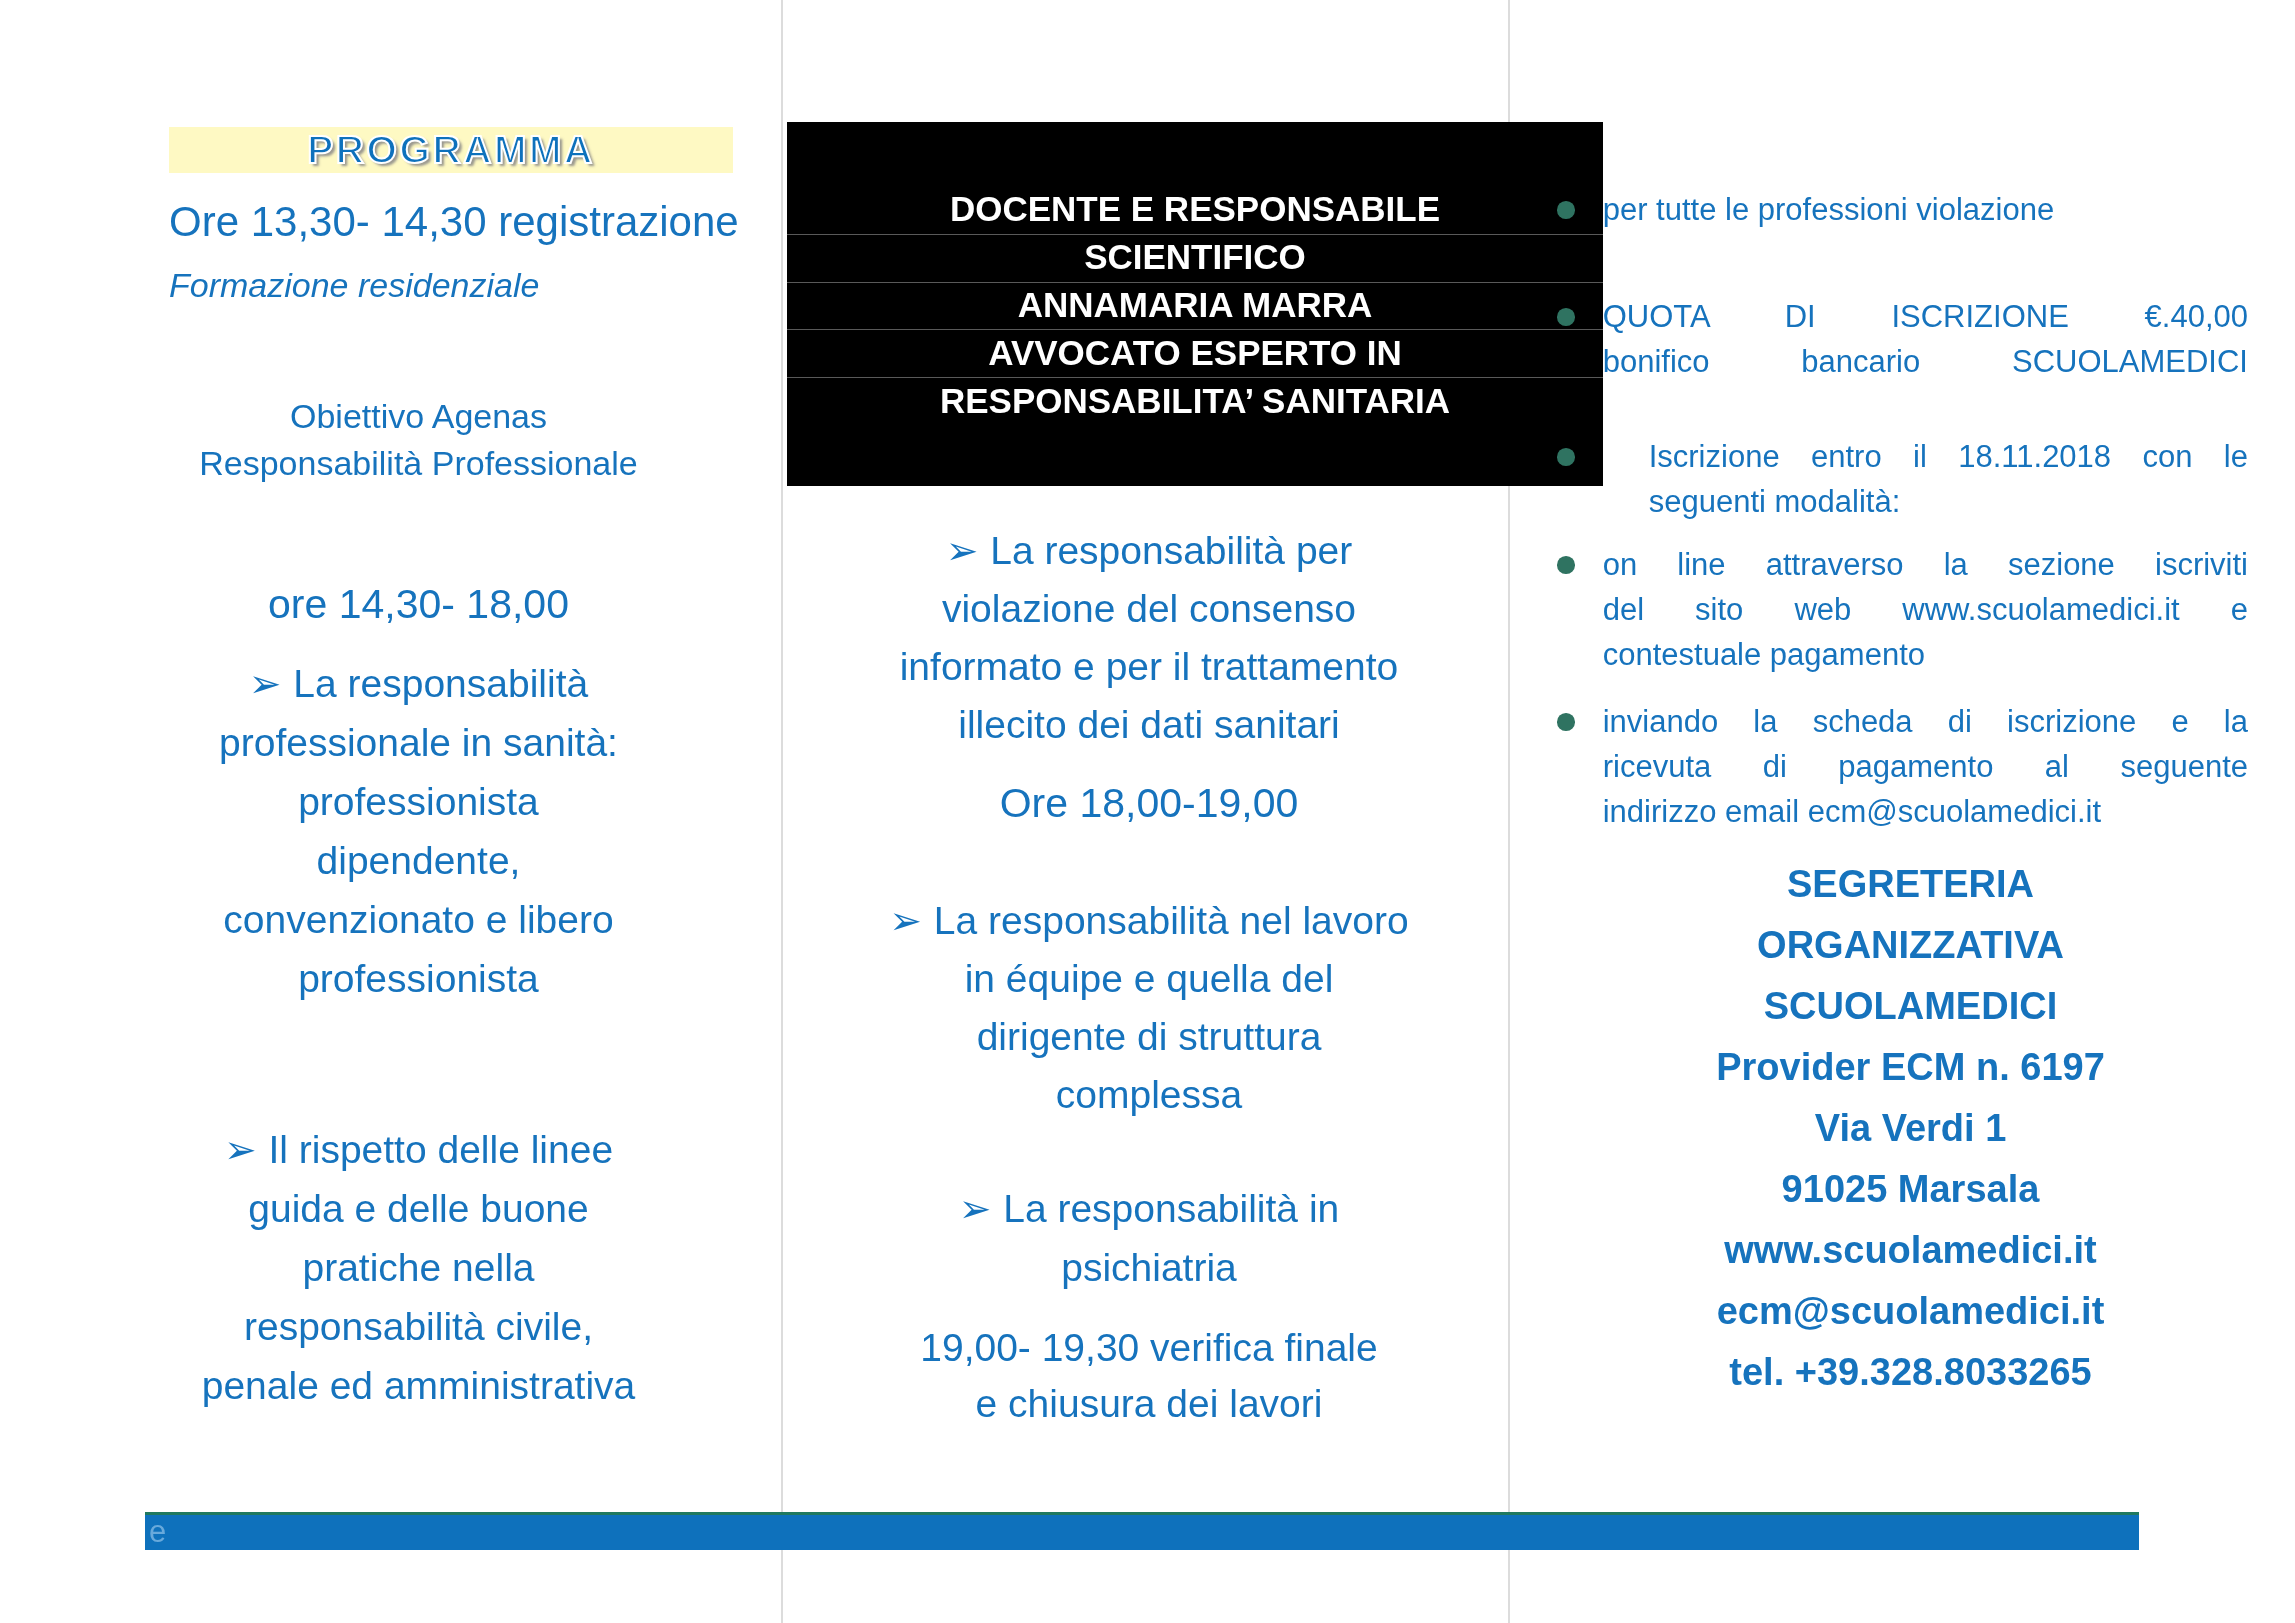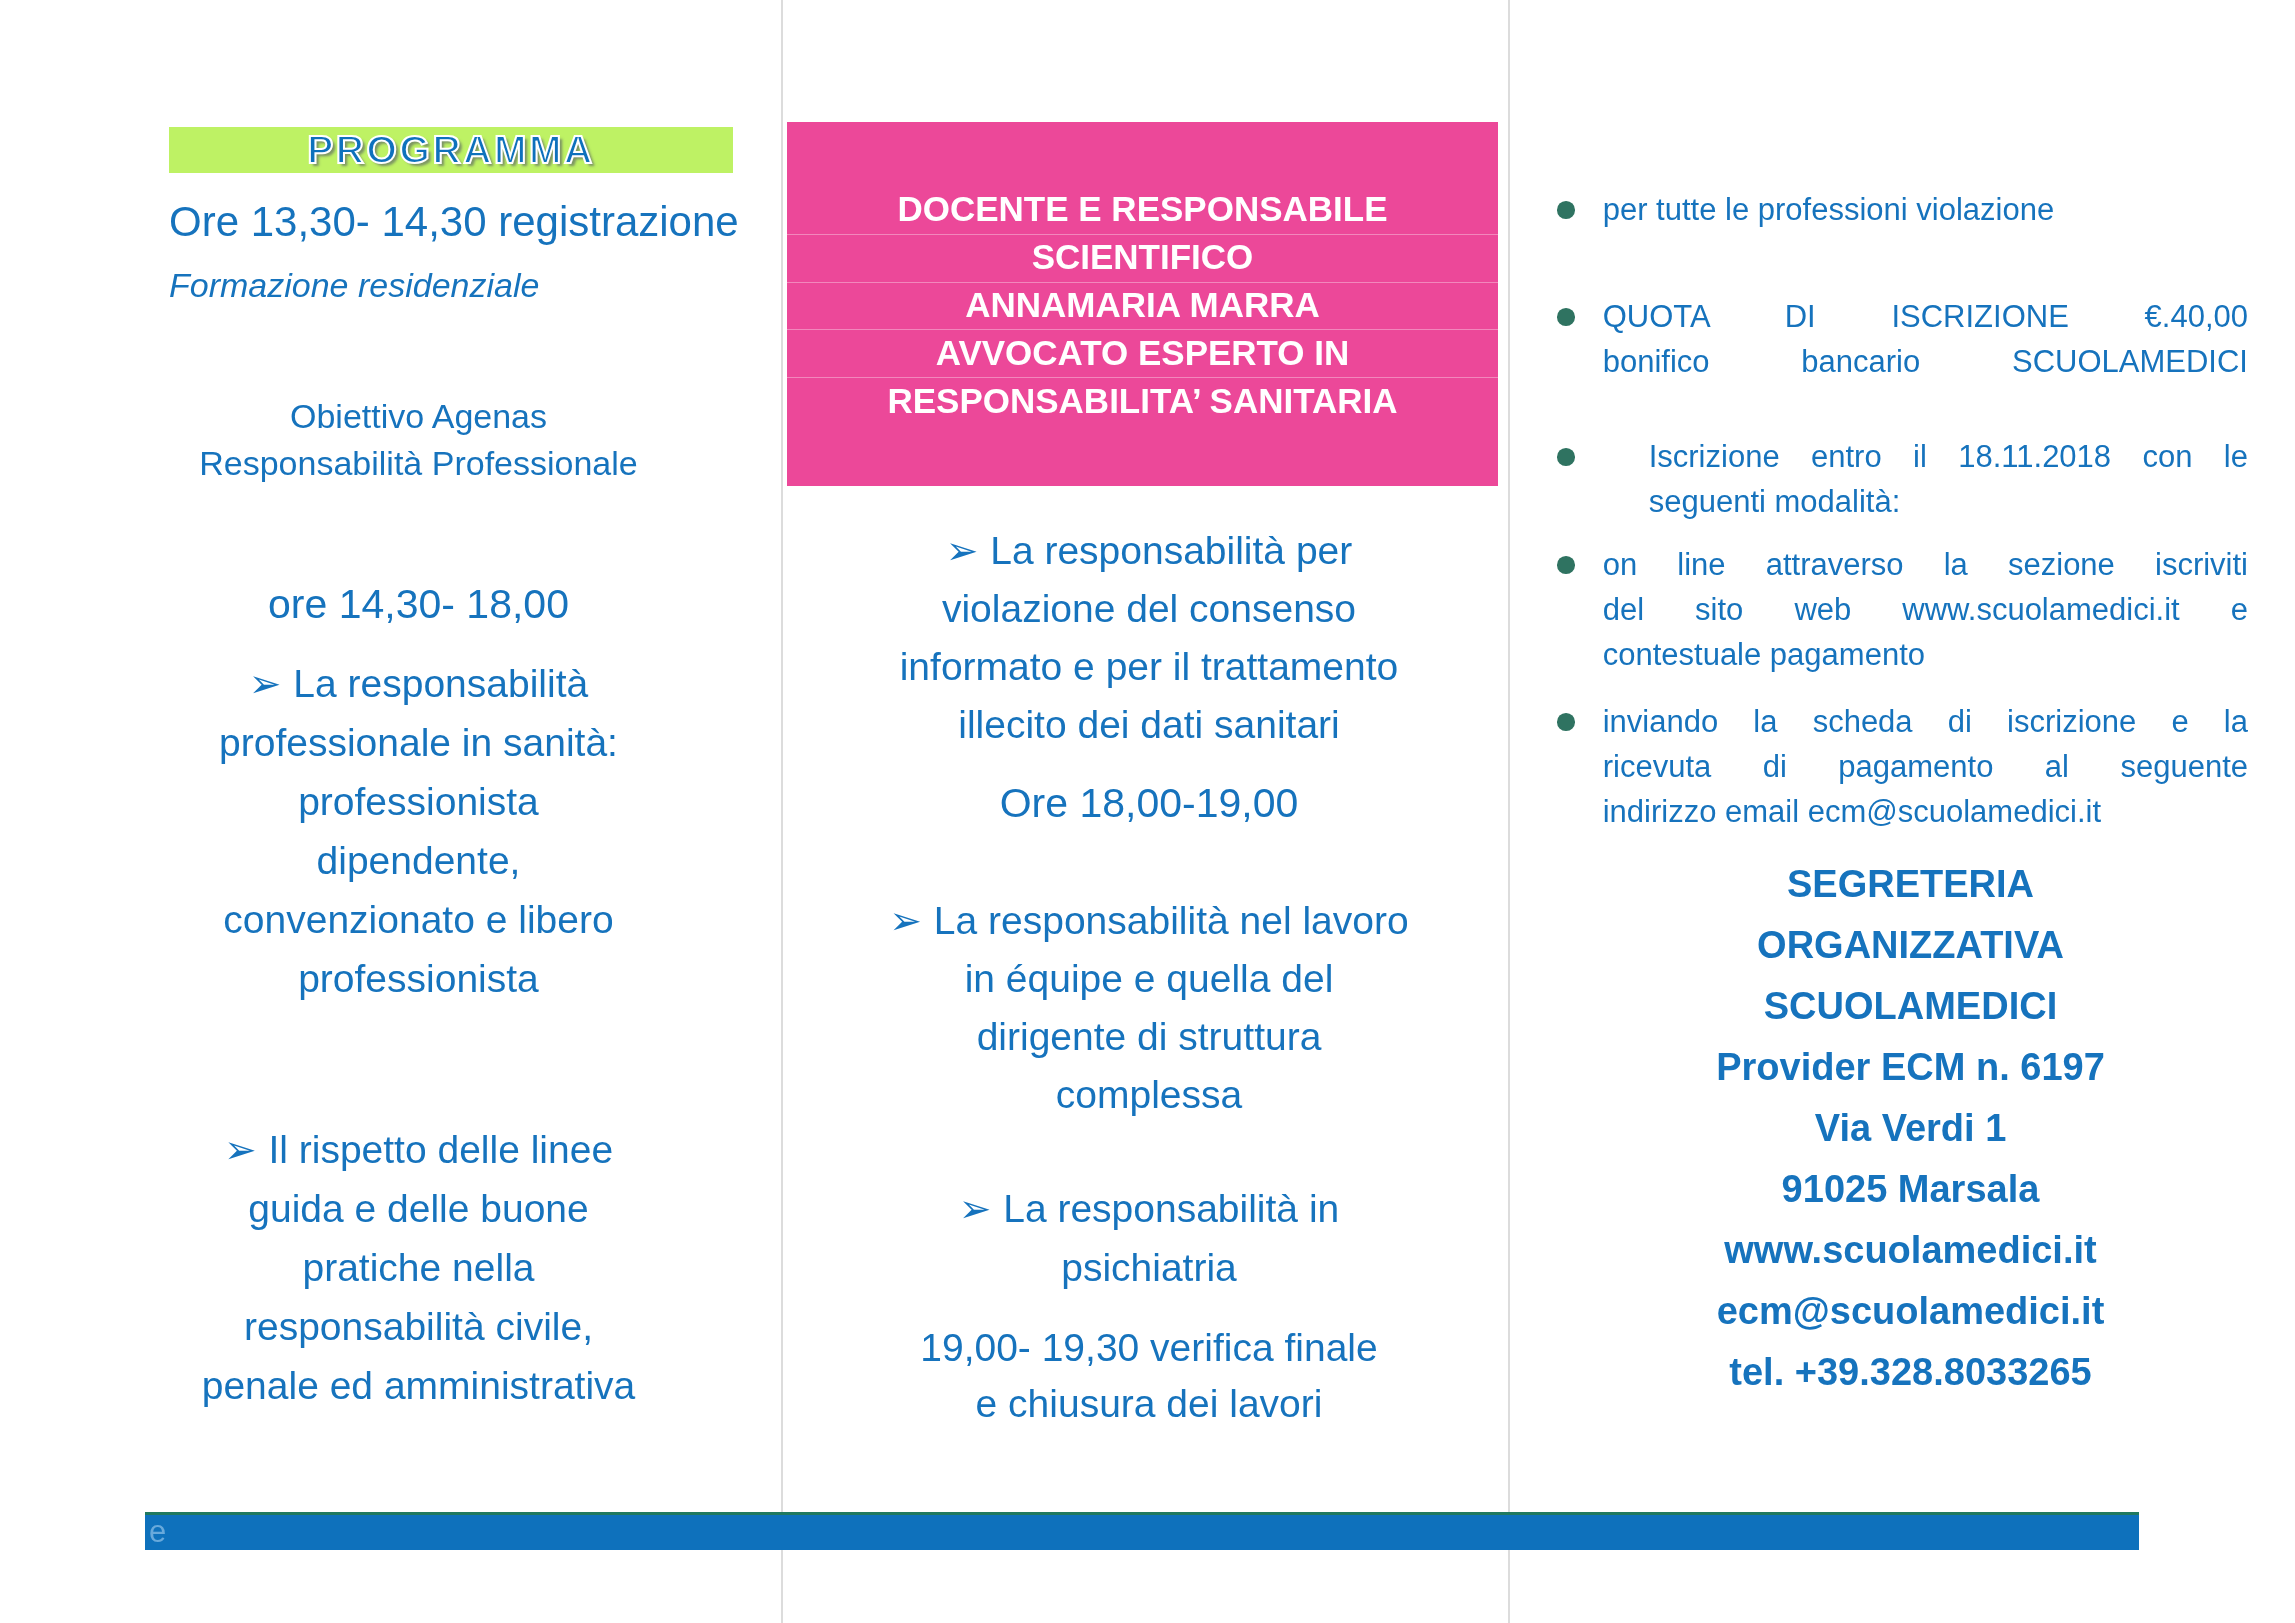--- a/index.html
+++ b/index.html
@@ -7,41 +7,41 @@
     width:2295px;height:1623px;position:relative;background:#ffffff;
     font-family:"Liberation Sans", sans-serif;color:#1673bd;overflow:hidden;
   }
   .vdiv{position:absolute;top:0;bottom:0;width:2px;background:#dcdcdc;}
   .vdiv.d1{left:781px;}
   .vdiv.d2{left:1508px;}
 
   
   .prog-bar{
     position:absolute;left:169px;top:127px;width:564px;height:46px;
-    background:#bef264;display:flex;align-items:center;justify-content:center;
+    background:#fef9c3;display:flex;align-items:center;justify-content:center;
   }
   .prog-title{
     font-size:39px;font-weight:bold;letter-spacing:2.6px;color:#0e71bc;
     -webkit-text-stroke:2px #ffffff;
     text-shadow:3.3px 3.3px 2.6px rgba(70,70,100,0.55);
   }
   .l-reg{position:absolute;left:169px;top:198px;font-size:42px;}
   .l-form{position:absolute;left:169px;top:266px;font-size:34px;font-style:italic;}
   .l-center{position:absolute;left:111px;width:615px;text-align:center;}
   .l-obiettivo{top:393px;font-size:34px;line-height:47px;}
   .l-time{top:581px;font-size:41px;}
   .bullets-block{font-size:39px;line-height:59px;text-align:center;}
   .l-b1{top:654px;}
   .l-b2{top:1120px;}
   .arrow{margin-right:11.8px;}
 
   
   .m-box{
-    position:absolute;left:787px;top:122px;width:711px;height:364px;
-    background:#ec4899;color:#ffffff;text-align:center;box-sizing:border-box;
+    position:absolute;left:787px;top:122px;width:816px;height:364px;
+    background:#000000;color:#ffffff;text-align:center;box-sizing:border-box;
     padding-top:63px;
   }
   .m-box .hline{height:48px;line-height:48px;font-size:35px;font-weight:bold;}
   .m-sep{position:absolute;left:0;right:0;height:1.3px;background:rgba(255,255,255,0.35);}
   .m-sep.s1{top:112px;} .m-sep.s2{top:160px;} .m-sep.s3{top:207px;} .m-sep.s4{top:255px;}
   .m-center{position:absolute;left:802px;width:694px;text-align:center;}
   .m-b1{top:522px;line-height:58px;font-size:39px;}
   .m-time{top:780px;font-size:41px;}
   .m-b2{top:892px;line-height:58px;font-size:39px;}
   .m-b3{top:1179px;line-height:59px;font-size:39px;}

